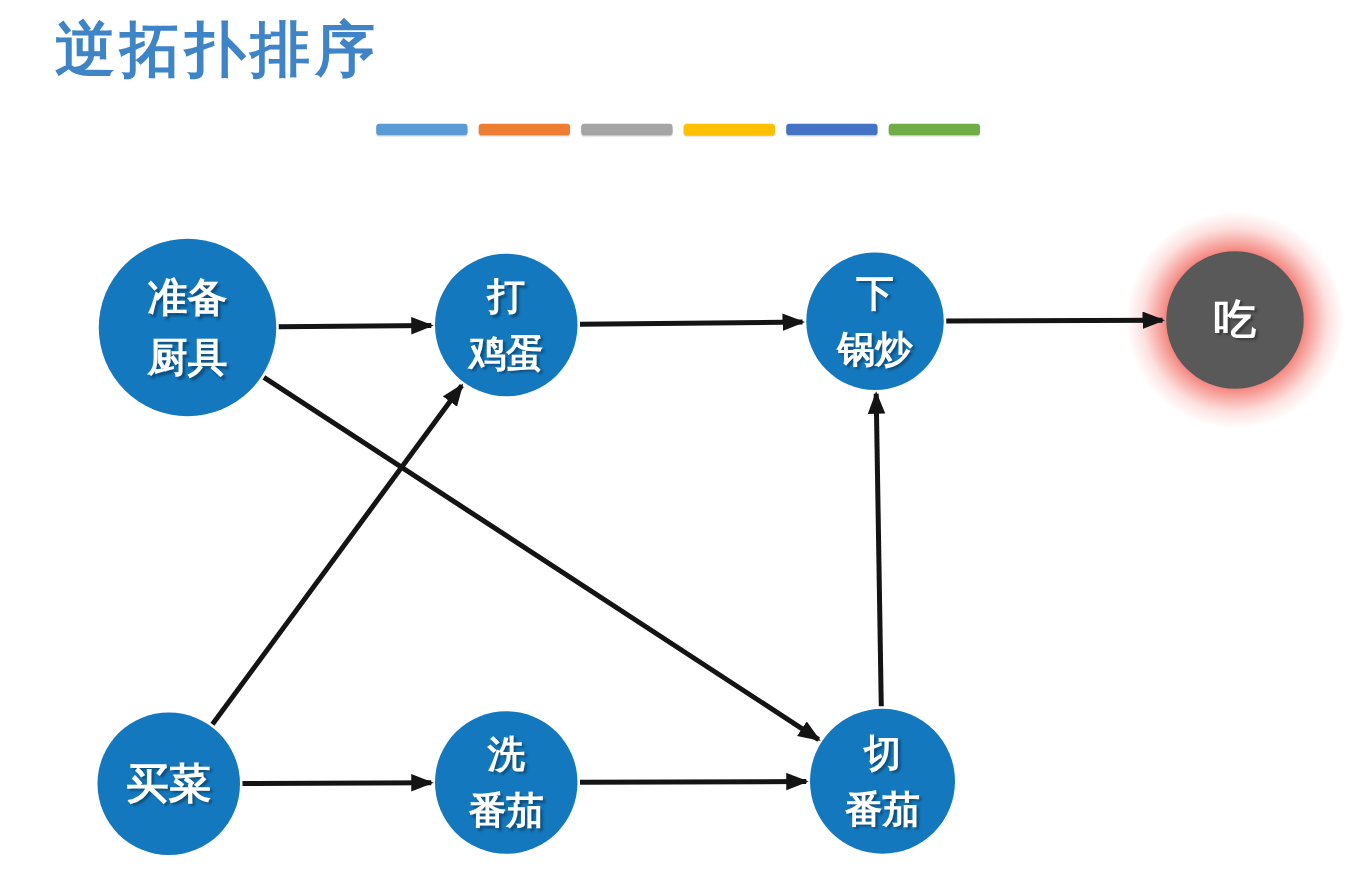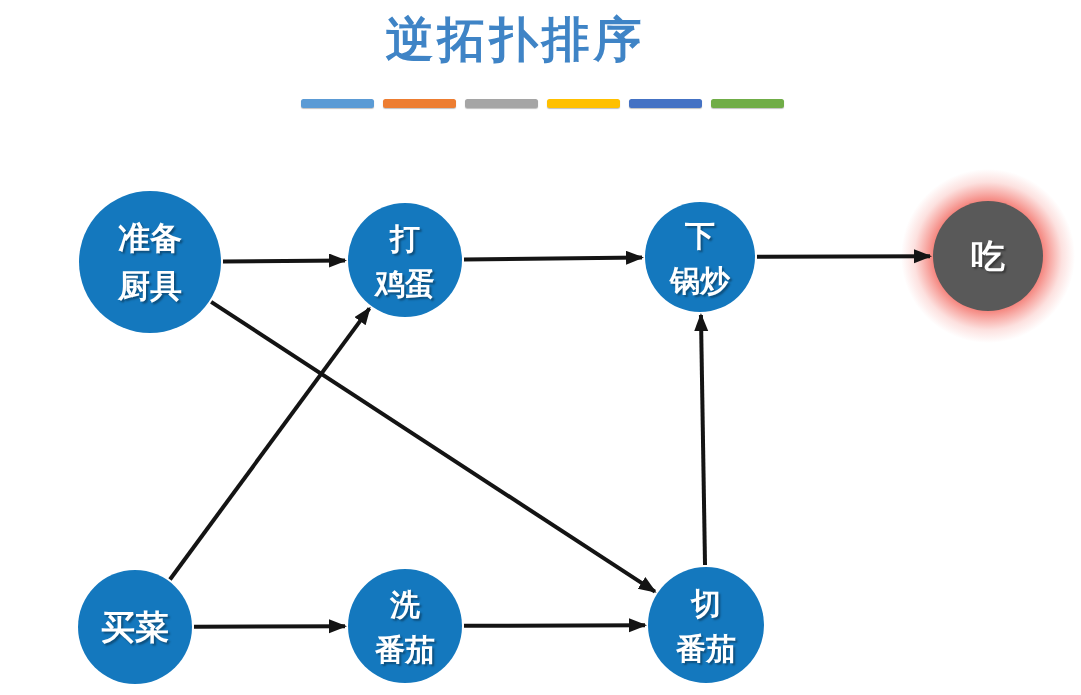--- a/index.html
+++ b/index.html
@@ -3,22 +3,22 @@
 <meta charset="utf-8">
 <style>
   html,body{margin:0;padding:0;}
   body{
     width:1081px;height:695px;background:#ffffff;position:relative;
     overflow:hidden;
     font-family:"Liberation Sans","DejaVu Sans",sans-serif;
   }
   .slide{position:absolute;inset:0;}
   .title{
-    position:absolute;top:8px;left:0;width:973px;text-align:center;
-    padding-left:58px;box-sizing:border-box;
+    position:absolute;top:8px;left:0;width:973px;
+    padding-left:44px;box-sizing:border-box;
     font-size:48px;font-weight:bold;letter-spacing:4px;margin:0;
   }
   .divider-bars{
     position:absolute;top:99px;left:301px;display:flex;gap:9px;
   }
   .divider-bars .bar{
     width:73px;height:9px;border-radius:2.5px;
     box-shadow:0 1px 1px rgba(0,0,0,0.25);
   }
   svg.graph{position:absolute;top:0;left:0;}

